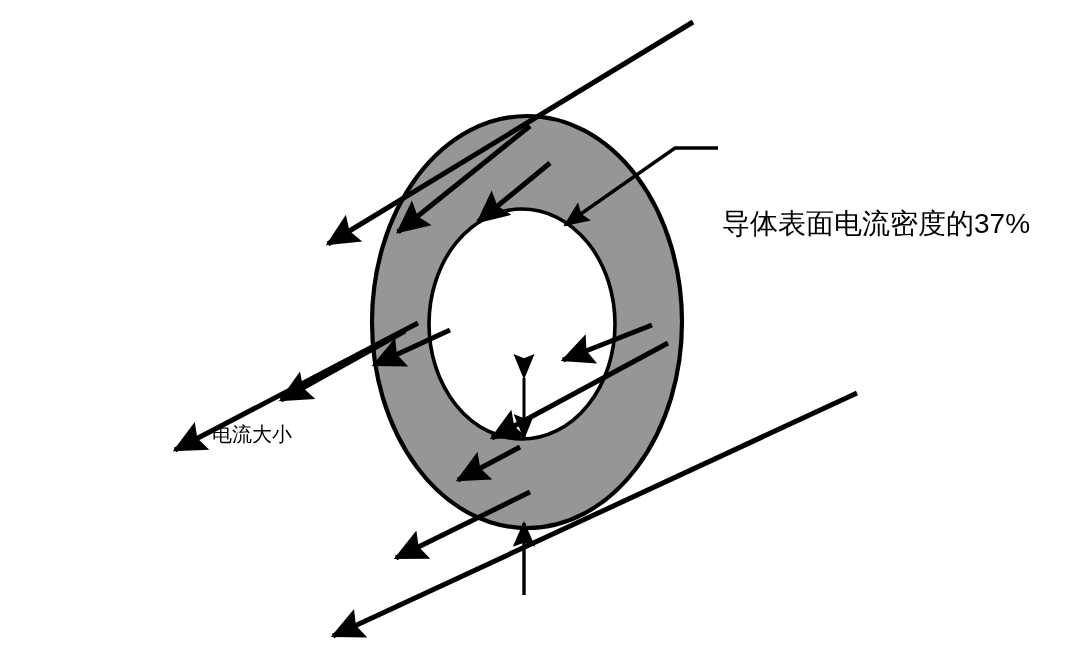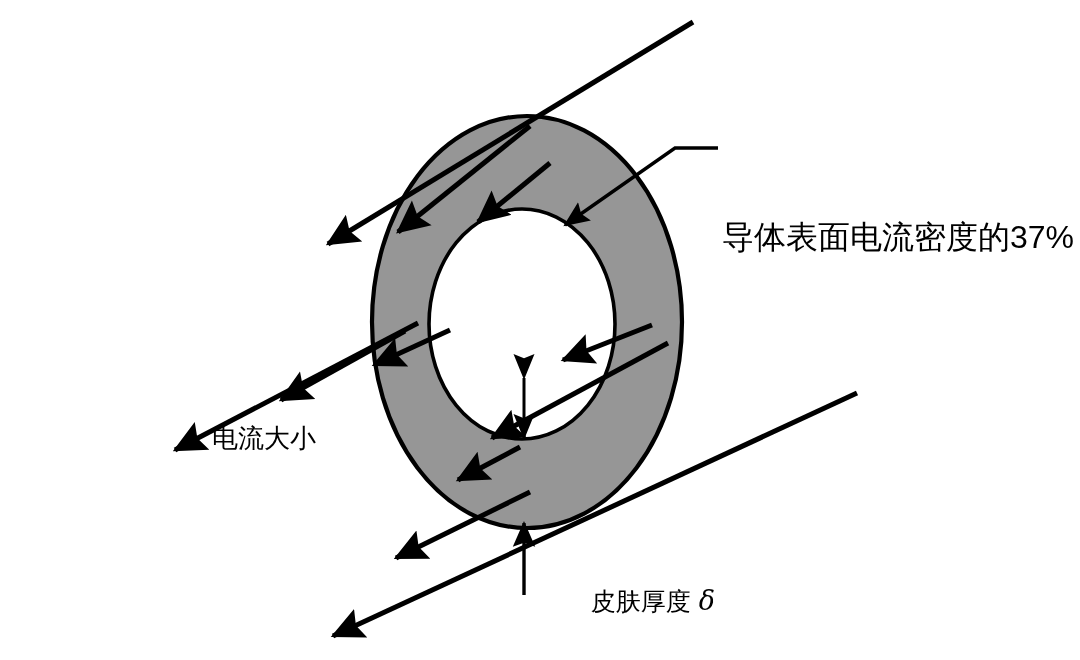--- a/index.html
+++ b/index.html
@@ -29,30 +29,30 @@
   .label {
     position: absolute;
     color: #000000;
     font-family: "Liberation Sans", sans-serif;
     white-space: pre;
     line-height: 1.32;
   }
   #label-depth {
     left: 722px;
     top: 132px;
-    font-size: 32px;
+    font-size: 28px;
     width: 300px;
   }
   #label-depth .line {
     display: block;
   }
   #label-current {
     left: 212px;
     top: 421px;
-    font-size: 26px;
+    font-size: 20px;
   }
   #label-skin {
     left: 563px;
     top: 550px;
     font-size: 25px;
   }
   #label-skin .delta {
     font-family: "DejaVu Serif", serif;
     font-style: italic;
     font-size: 27px;
@@ -131,17 +131,14 @@
     </g>
 
   </svg>
 
   <div class="label" id="label-depth">
     <span class="line">导体表面电流密度的37%</span>
   </div>
 
   <div class="label" id="label-current">电流大小</div>
 
-  <div class="label" id="label-skin">
-    <span>皮肤厚度</span><span class="delta">δ</span>
-  </div>
 
 </div>
 
 </body></html>

